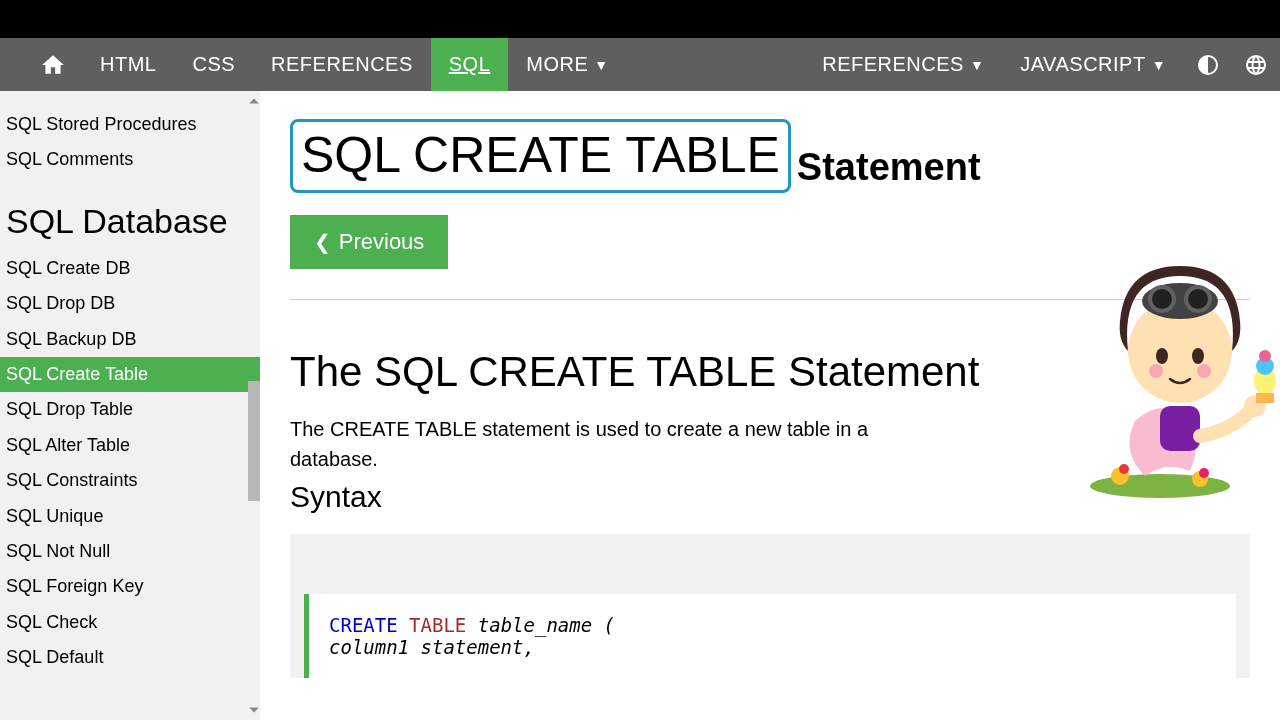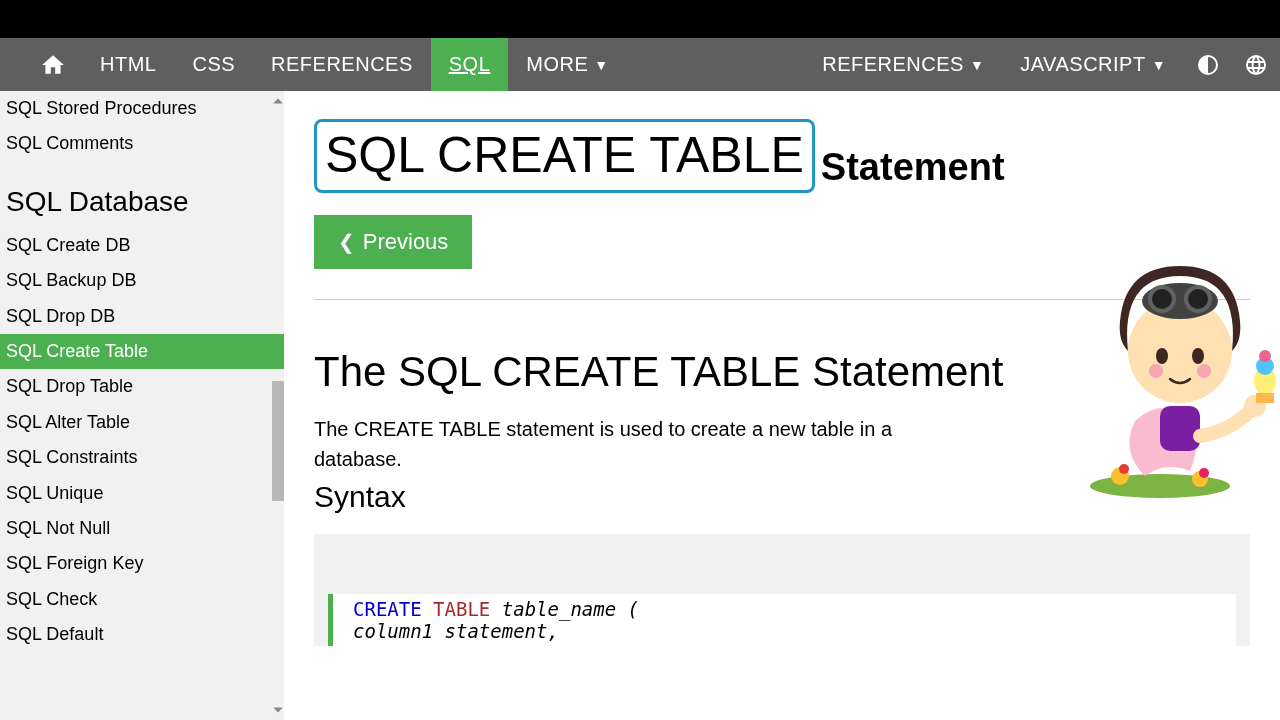--- a/index.html
+++ b/index.html
@@ -6,38 +6,38 @@
 body { font-family: "Segoe UI", Verdana, sans-serif; background: #fff; width: 1280px; height: 720px; overflow: hidden; position: relative; }
 .blackbar { background: #000; height: 38px; width: 100%; }
 .topnav { background: #5f5f5f; height: 53px; display: flex; align-items: stretch; color: #fff; font-size: 20px; padding-left: 24px; }
 .topnav .home { width: 58px; display: flex; align-items: center; justify-content: center; }
 .topnav .item { padding: 0 18px; display: flex; align-items: center; cursor: pointer; letter-spacing: 0.5px; }
 .topnav .item.active { background: #4CAF50; text-decoration: underline; }
 .topnav .spacer { flex: 1; }
 .caret { margin-left: 6px; font-size: 14px; }
 .topnav .iconbtn { width: 48px; display: flex; align-items: center; justify-content: center; }
 .container { display: flex; height: calc(720px - 38px - 53px); }
-.sidebar { width: 284px; background: #f1f1f1; overflow: hidden; position: relative; padding-top: 0; }
+.sidebar { width: 260px; background: #f1f1f1; overflow: hidden; position: relative; padding-top: 16px; }
 .sidebar .link { font-size: 18px; color: #000; padding: 6px 6px; cursor: pointer; line-height: 1.3; }
 .sidebar .link.active { background: #4CAF50; color: #fff; }
-.sidebar .heading { font-size: 28px; font-weight: 400; padding: 24px 6px 10px 6px; color: #000; }
+.sidebar .heading { font-size: 34px; font-weight: 400; padding: 24px 6px 10px 6px; color: #000; }
 .scrollup { position: absolute; right: 0; top: 4px; width: 12px; height: 12px; }
 .scrolltrack { position: absolute; right: 0; top: 290px; width: 12px; height: 120px; background: #b8b8b8; }
 .scrolldown { position: absolute; right: 0; bottom: 4px; width: 12px; height: 12px; }
 .main { flex: 1; padding: 20px 30px 0 30px; position: relative; overflow: hidden; }
 .titlebox { border: 3px solid #2196C4; border-radius: 8px; display: inline-block; padding: 4px 8px 6px 8px; margin-top: 8px; }
 h1 { font-weight: 400; font-size: 50px; color: #000; display: inline; }
 .h1rest { font-weight: 700; font-size: 38px; color: #000; margin-left: 6px; vertical-align: middle; }
 .prevbtn { background: #4CAF50; color: #fff; border: none; font-size: 22px; padding: 14px 24px; margin-top: 22px; cursor: pointer; display: inline-flex; align-items: center; }
 .prevbtn .chev { margin-right: 8px; font-size: 20px; }
 .divider { border: none; border-top: 1px solid #ccc; margin-top: 30px; }
 h2 { font-weight: 400; font-size: 42px; margin-top: 48px; color: #000; }
 .desc { font-size: 20px; color: #000; margin-top: 18px; max-width: 620px; line-height: 1.5; }
 h3 { font-weight: 400; font-size: 30px; margin-top: 6px; color: #000; }
-.codebox { background: #fff; border-left: 5px solid #4CAF50; padding: 4px 20px; margin-top: 46px; font-family: Consolas, monospace; font-size: 19px; font-style: italic; }
+.codebox { background: #fff; border-left: 5px solid #4CAF50; padding: 20px 20px; margin-top: 46px; font-family: Consolas, monospace; font-size: 19px; font-style: italic; }
 .codebox .kw1 { color: #0000cd; font-style: normal; }
 .codebox .kw2 { color: #a52a2a; font-style: normal; }
 .graywrap { background: #f1f1f1; padding: 14px 14px 0 14px; margin-top: 20px; }
 .illustration { position: absolute; right: -20px; top: 130px; width: 250px; height: 280px; }
 .home svg, .iconbtn svg { fill: #fff; }
 </style>
 </head>
 <body>
 
 <div class="blackbar"></div>
@@ -76,22 +76,22 @@
       </svg>
   </div>
 </div>
 
 <div class="container">
   <div class="sidebar">
     <div class="link">SQL Stored Procedures</div>
     <div class="link">SQL Comments</div>
     <div class="heading">SQL Database</div>
     <div class="link">SQL Create DB</div>
+    <div class="link">SQL Drop DB</div>
     <div class="link">SQL Backup DB</div>
-    <div class="link">SQL Drop DB</div>
     <div class="link active">SQL Create Table</div>
     <div class="link">SQL Drop Table</div>
     <div class="link">SQL Alter Table</div>
     <div class="link">SQL Constraints</div>
     <div class="link">SQL Unique</div>
     <div class="link">SQL Not Null</div>
     <div class="link">SQL Foreign Key</div>
     <div class="link">SQL Check</div>
     <div class="link">SQL Default</div>
     <svg class="scrollup" viewBox="0 0 10 10">

